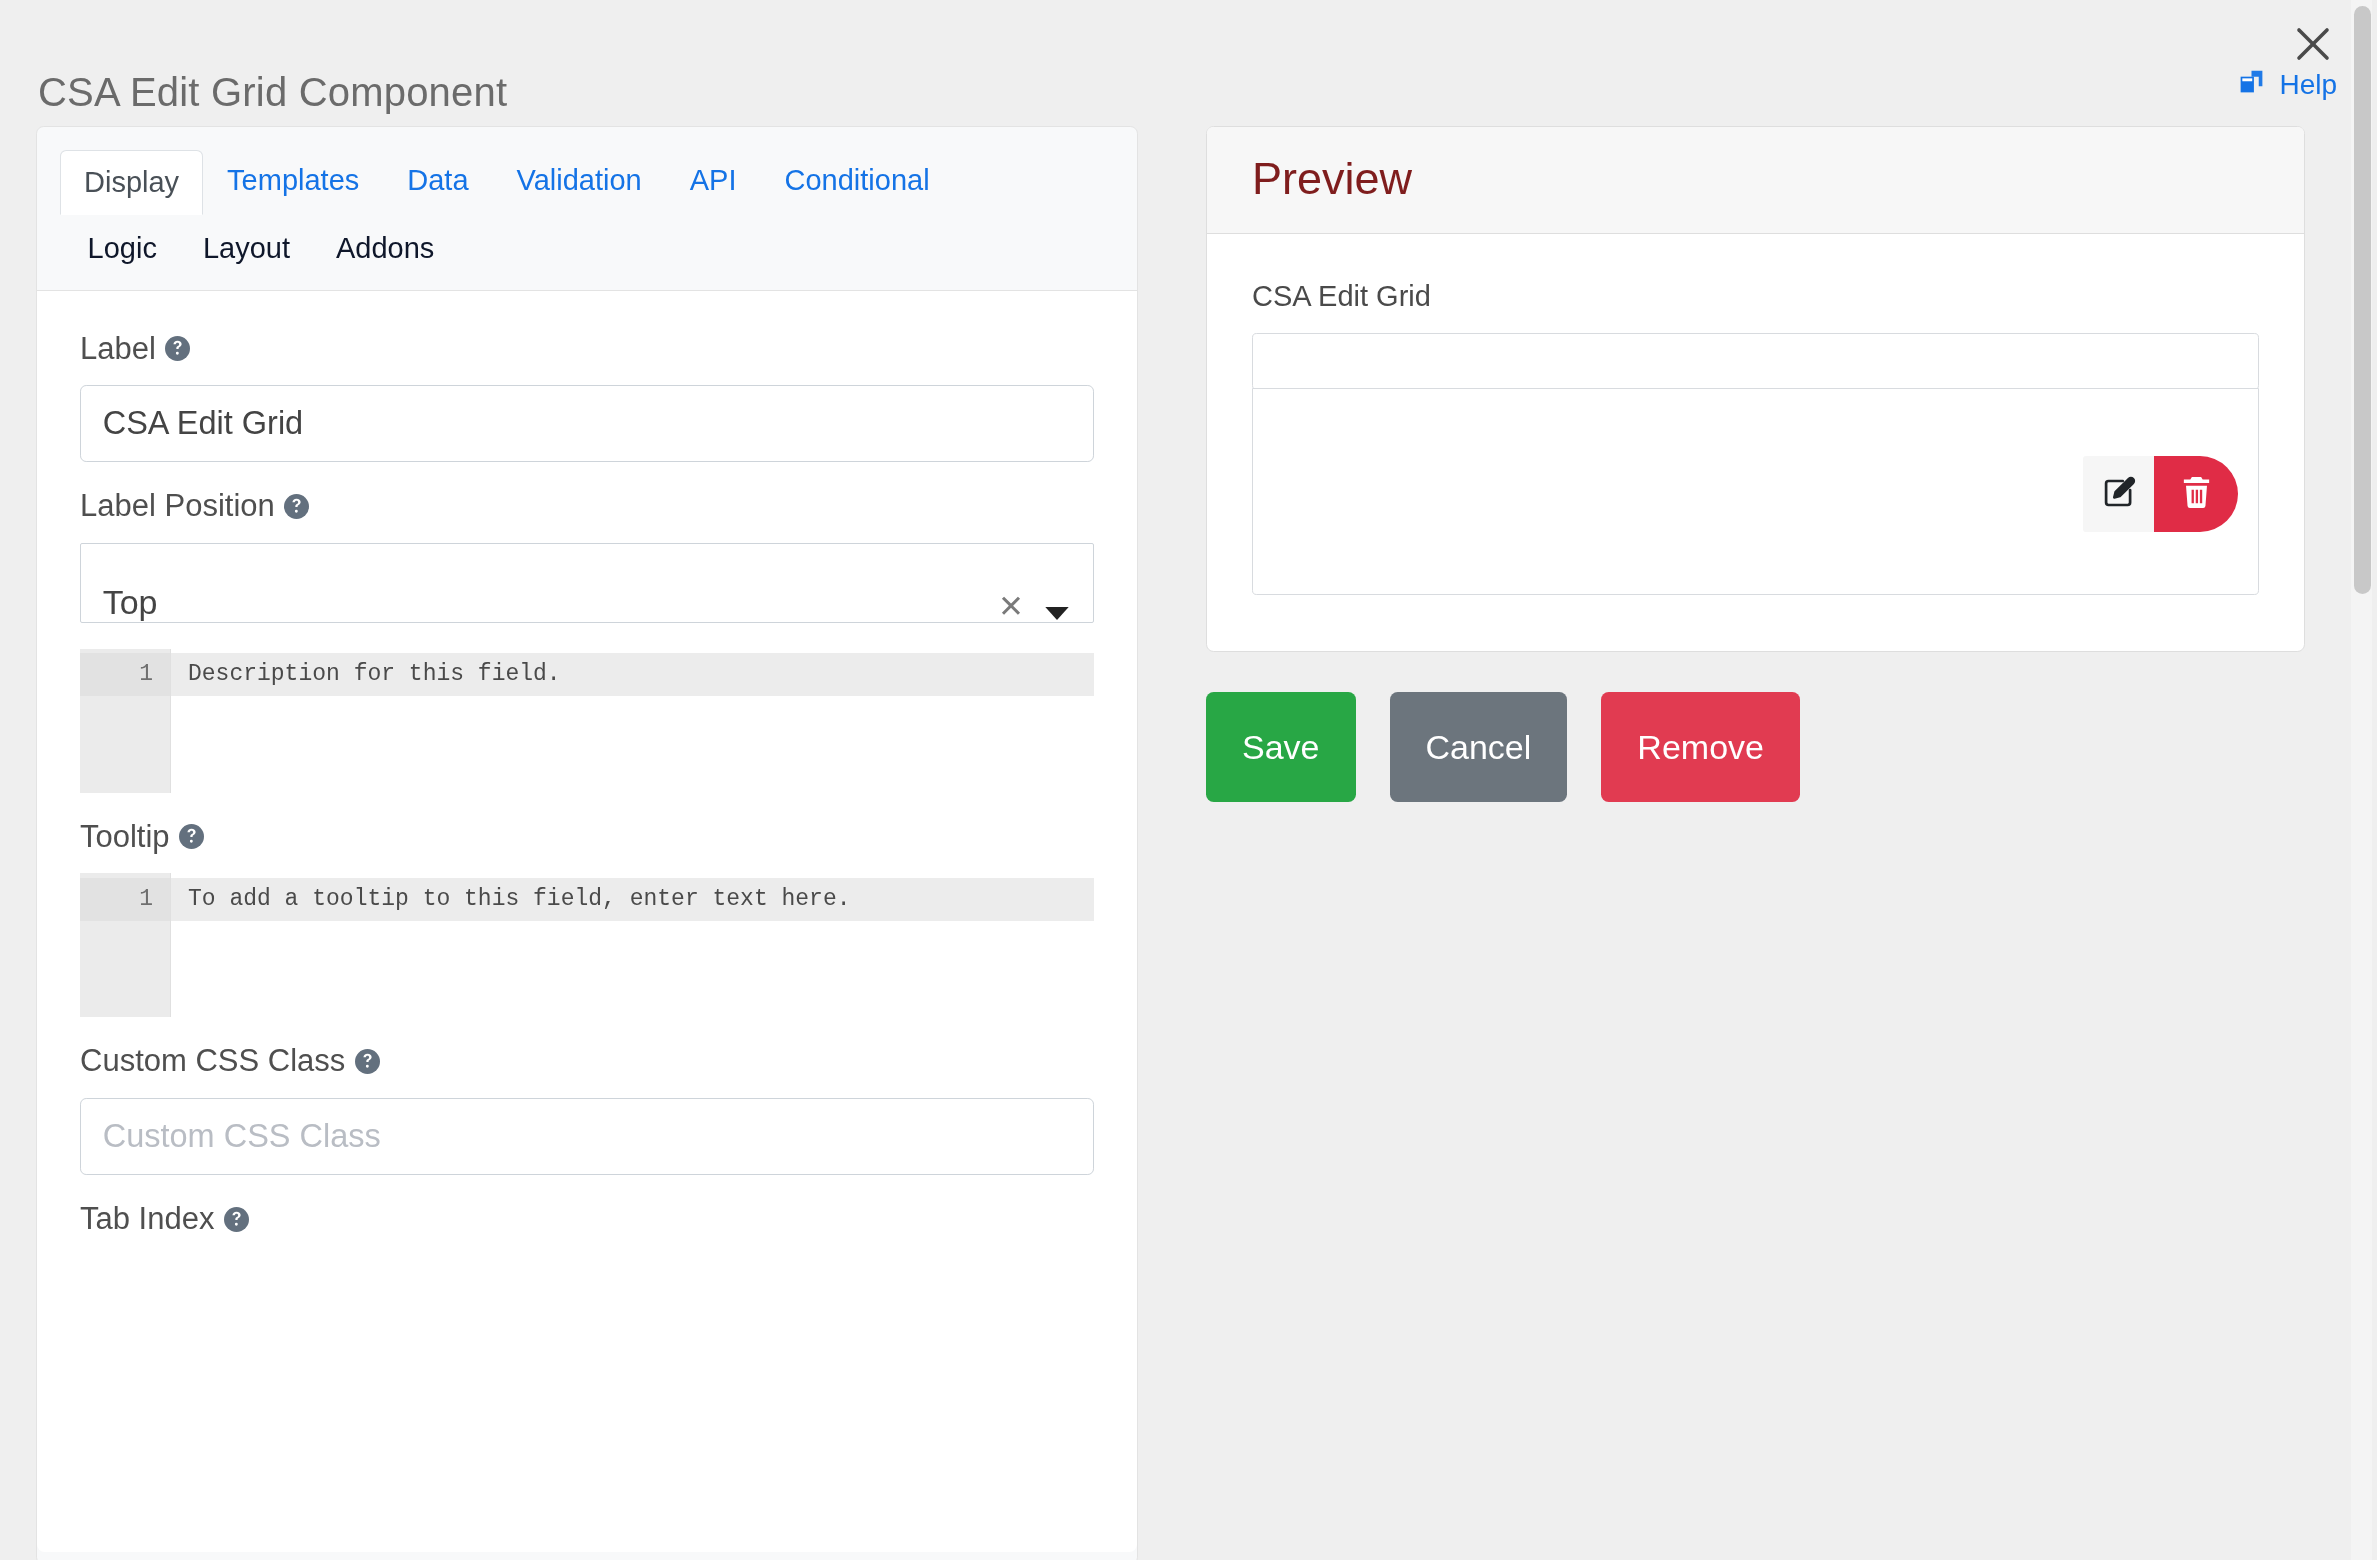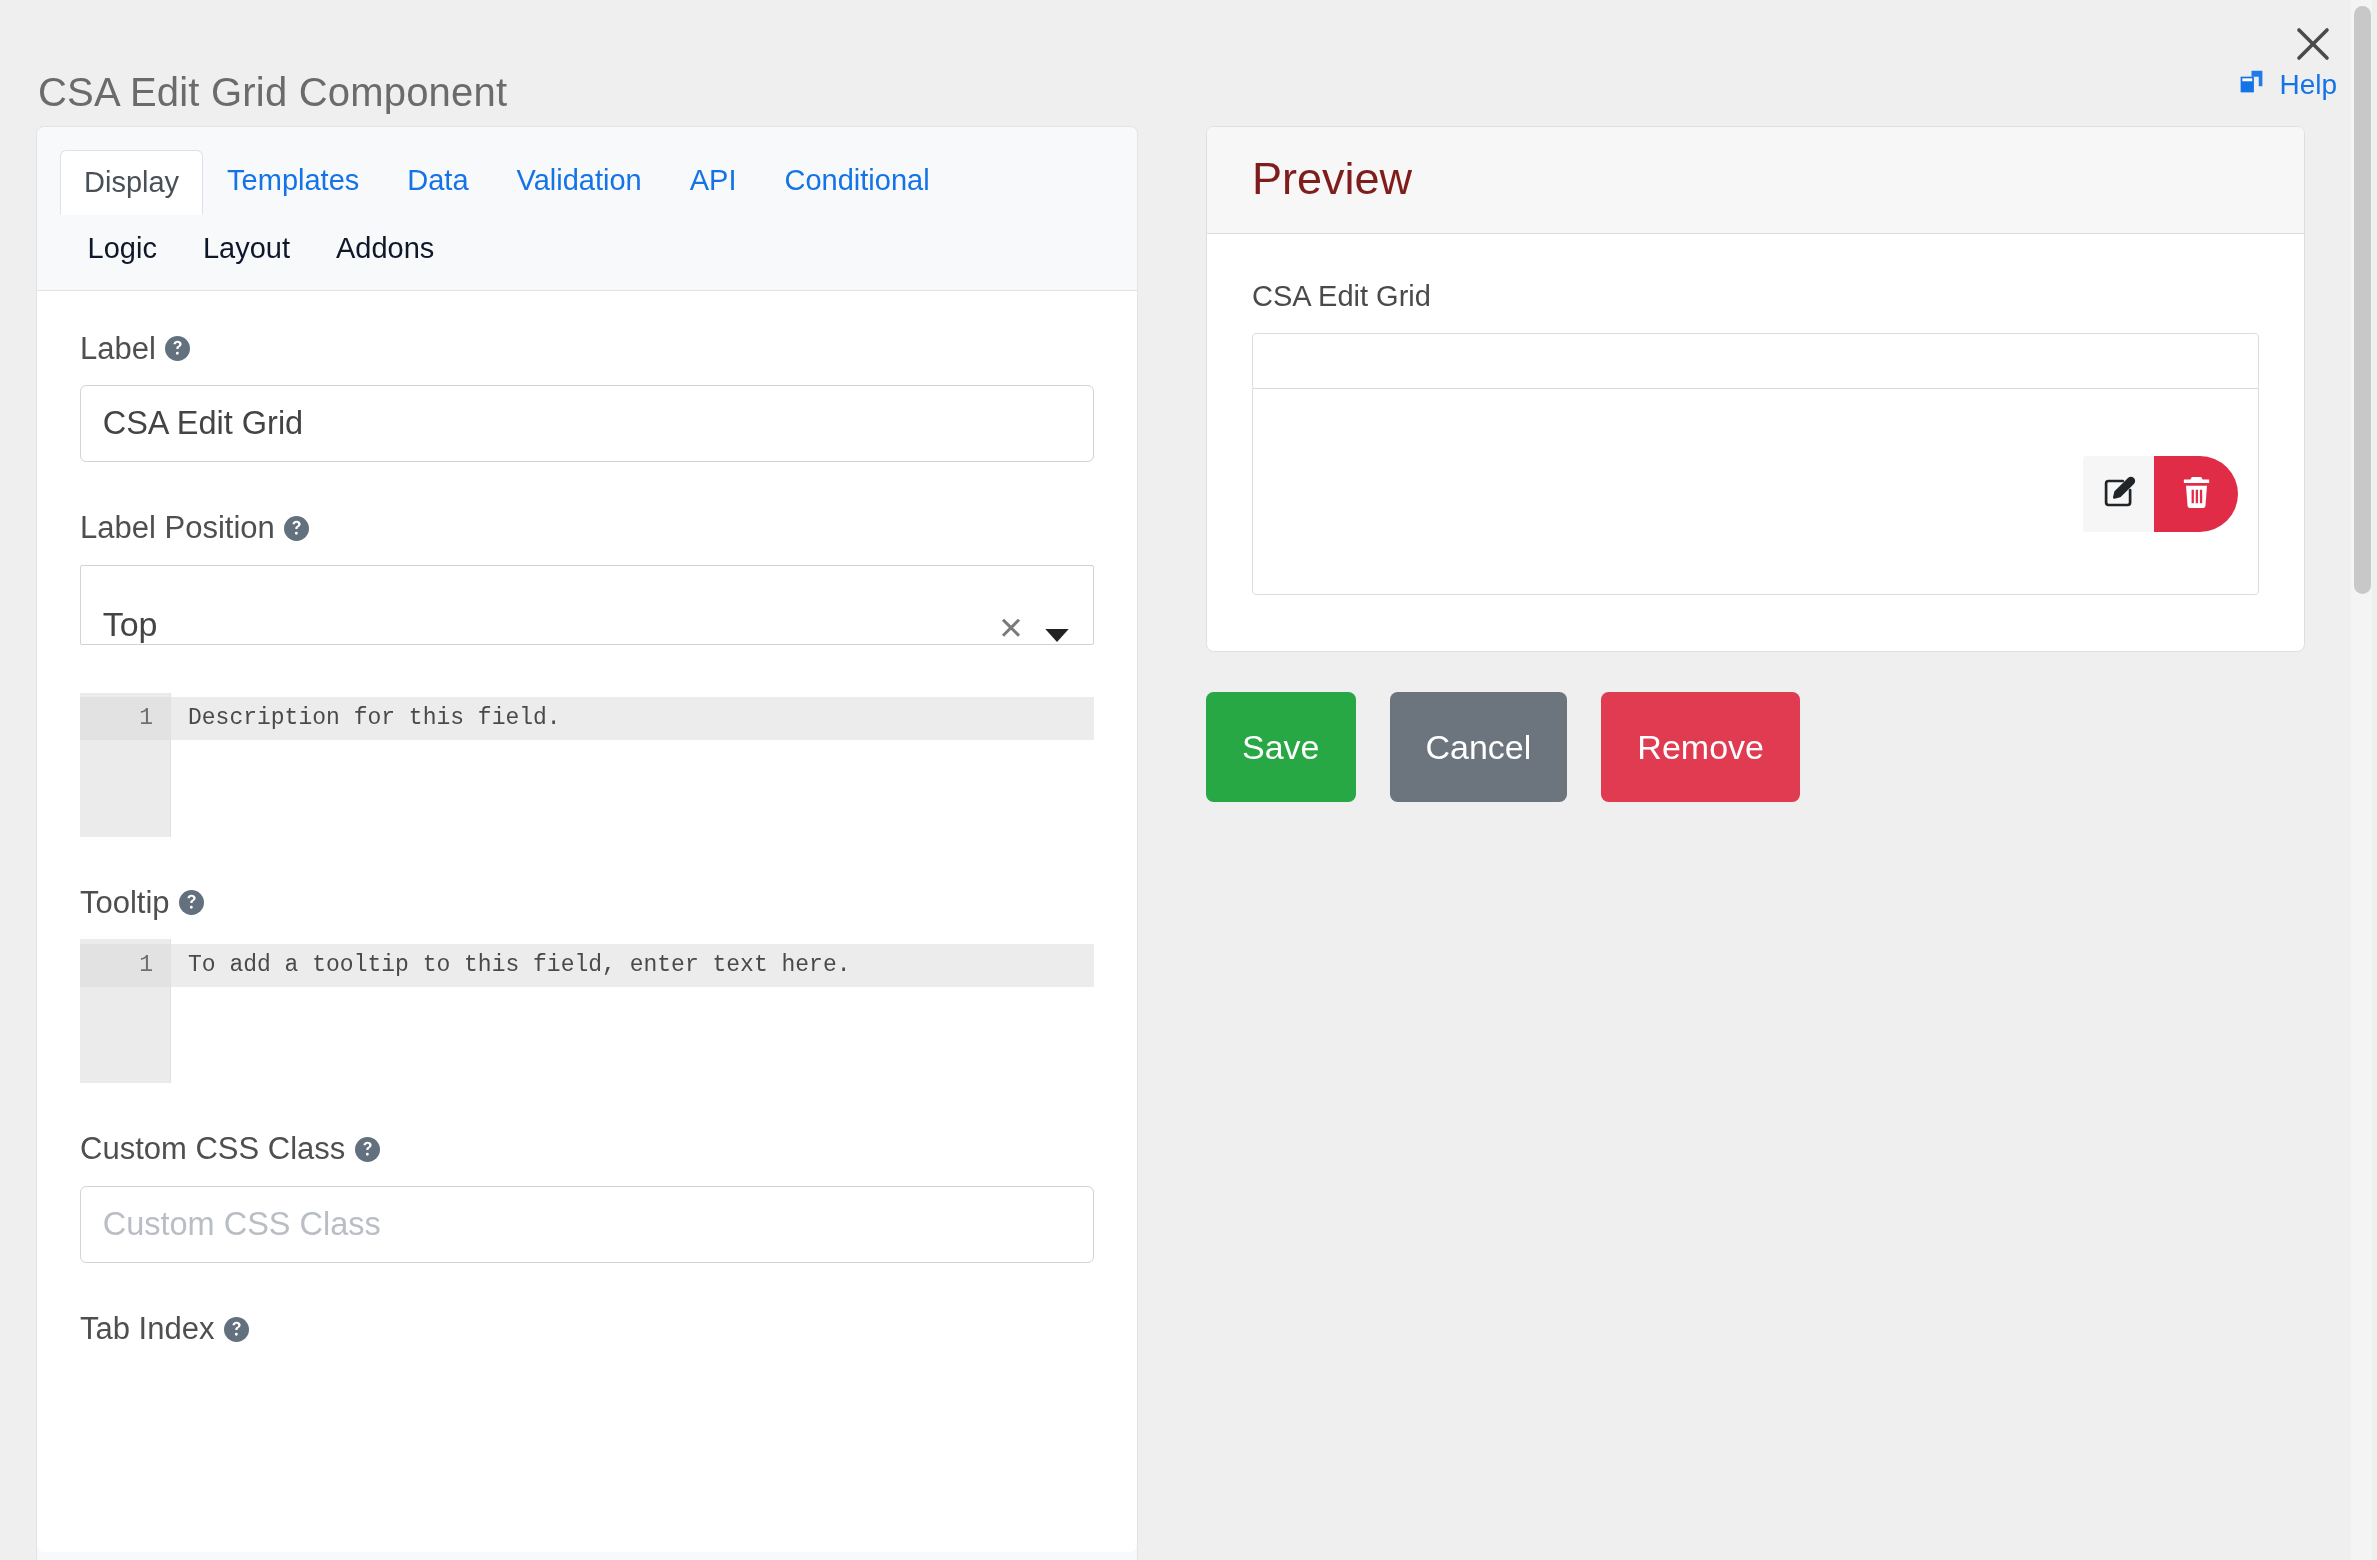--- a/index.html
+++ b/index.html
@@ -116,21 +116,21 @@
     text-align: right;
   }
 
   
   .form-area {
     background: #ffffff;
     padding: 40px 43px 31px 43px;
     border-radius: 0 0 7.7px 7.7px;
     min-height: 1261px;
   }
-  .form-group { margin-bottom: 48px; }
+  .form-group { margin-bottom: 26px; }
   .form-label {
     display: flex; align-items: center; gap: 9.3px;
     font-size: 31px;
     color: #4f4f4f;
     font-weight: 400;
     margin-bottom: 18.6px;
     white-space: nowrap;
   }
   .q-icon {
     display: inline-flex;

